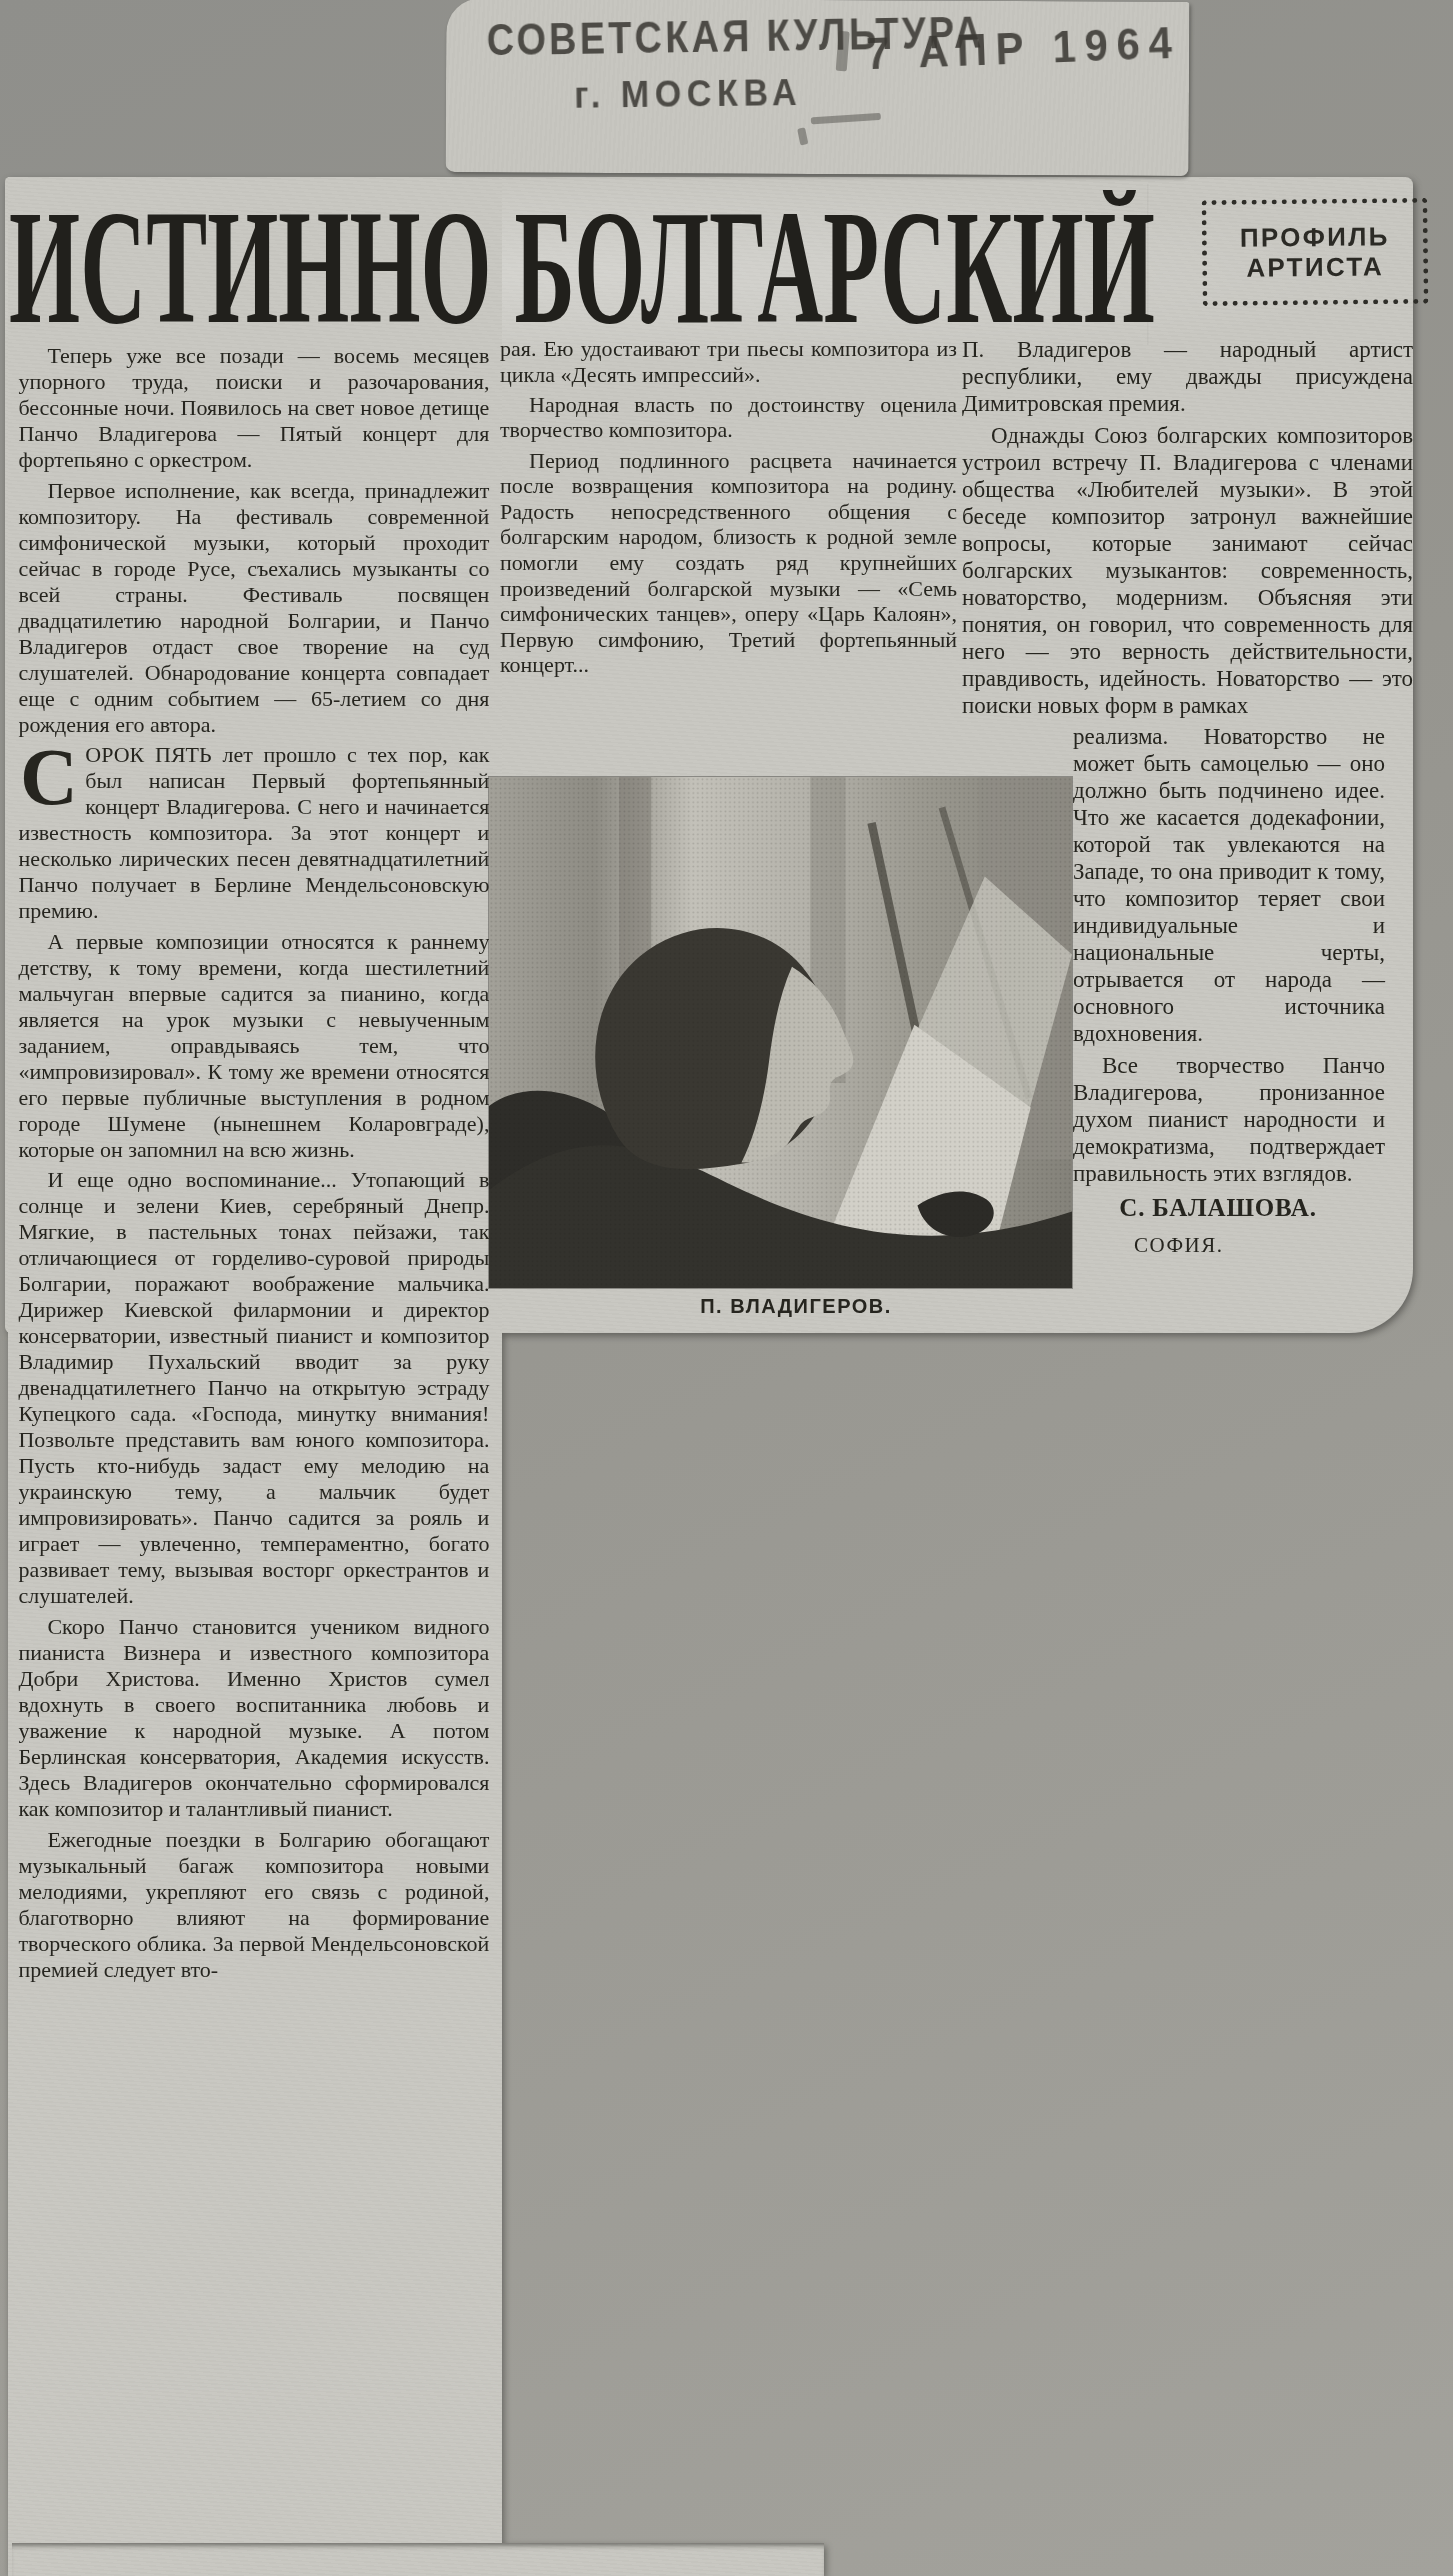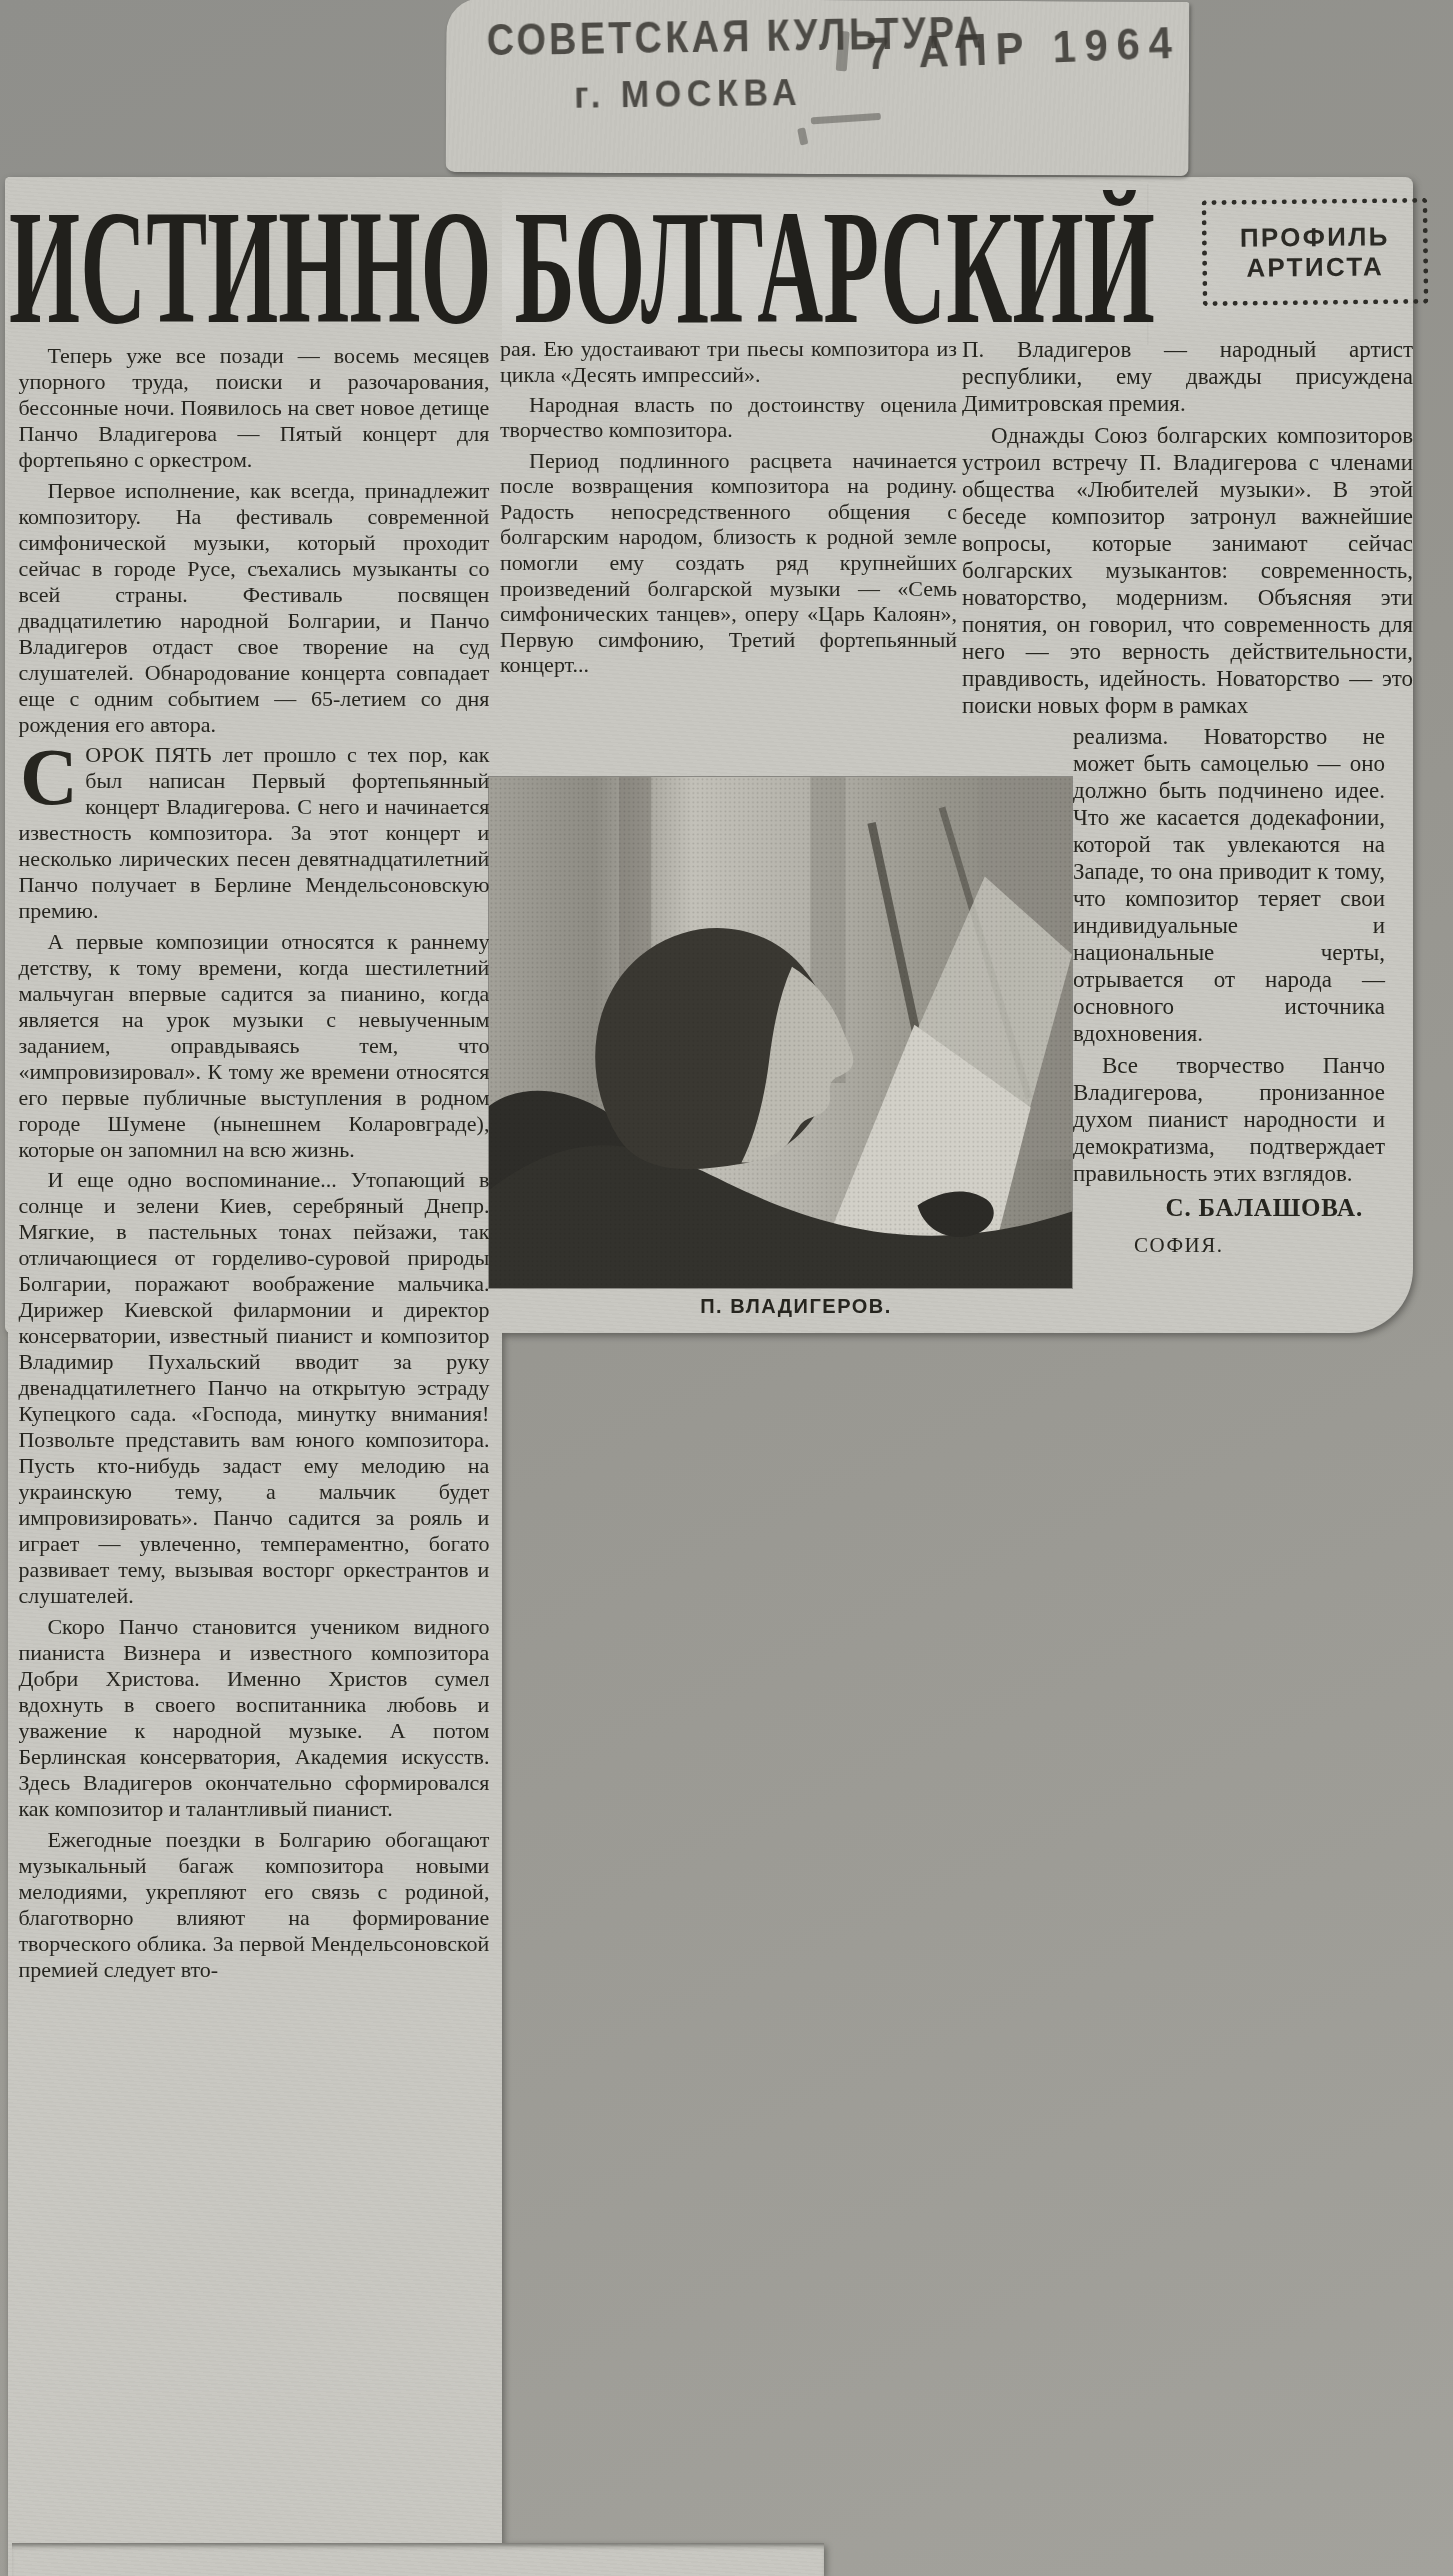--- a/index.html
+++ b/index.html
@@ -59,21 +59,21 @@
   .col p{margin:0 0 4.6px 0;text-indent:29px;}
   .col p.no-indent{text-indent:0;}
   .col p.dropcap{text-indent:0;}
   .col p.dropcap::first-letter{
     float:left;font-size:80px;line-height:58px;padding:6.1px 7.6px 1.5px 1.5px;font-weight:bold;
   }
   #col-left{left:18.4px;top:343px;width:471px;font-size:22px;line-height:26px;}
   #col-mid{left:500px;top:336px;width:457px;font-size:22px;line-height:25.6px;}
   #col-right{left:962px;top:336px;width:451px;font-size:23px;line-height:27px;}
   #rc-narrow{margin-left:111px;width:312px;}
-  #signature{margin:7.6px 0 0 0;text-align:right;font-weight:bold;font-size:25px;letter-spacing:0.8px;padding-right:22px;}
+  #signature{margin:7.6px 0 0 0;text-align:center;font-weight:bold;font-size:25px;letter-spacing:0.8px;padding-right:22px;}
   #location{margin:10.7px 0 0 0;font-size:21px;letter-spacing:1.5px;padding-left:61px;text-align:left;}
 
   
   #photo{position:absolute;left:489px;top:777px;width:583px;height:511px;z-index:3;
     outline:0.8px solid rgba(20,20,18,0.35);}
   #photo-caption{position:absolute;left:489px;top:1295px;width:583px;z-index:3;
     text-align:center;font-family:"Liberation Sans", sans-serif;font-weight:bold;
     font-size:20px;letter-spacing:1.5px;color:#26251f;padding-left:31px;box-sizing:border-box;}
   .content{position:absolute;inset:0;z-index:2;}
 </style>

